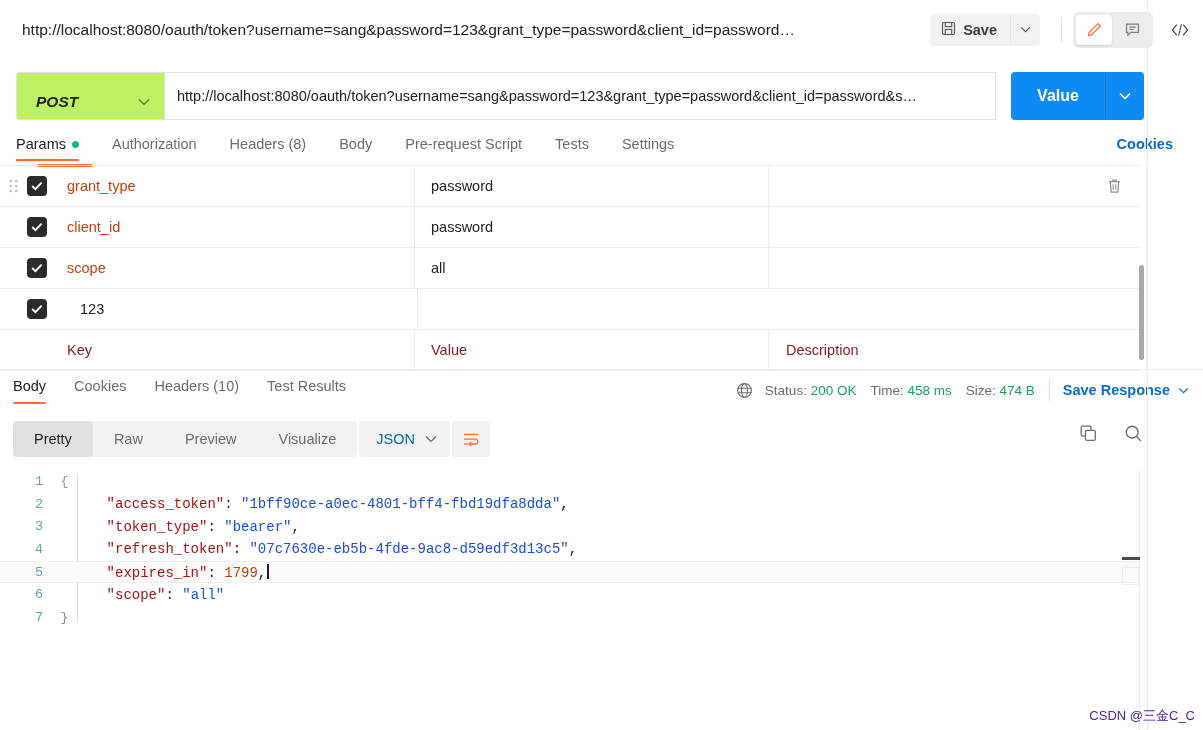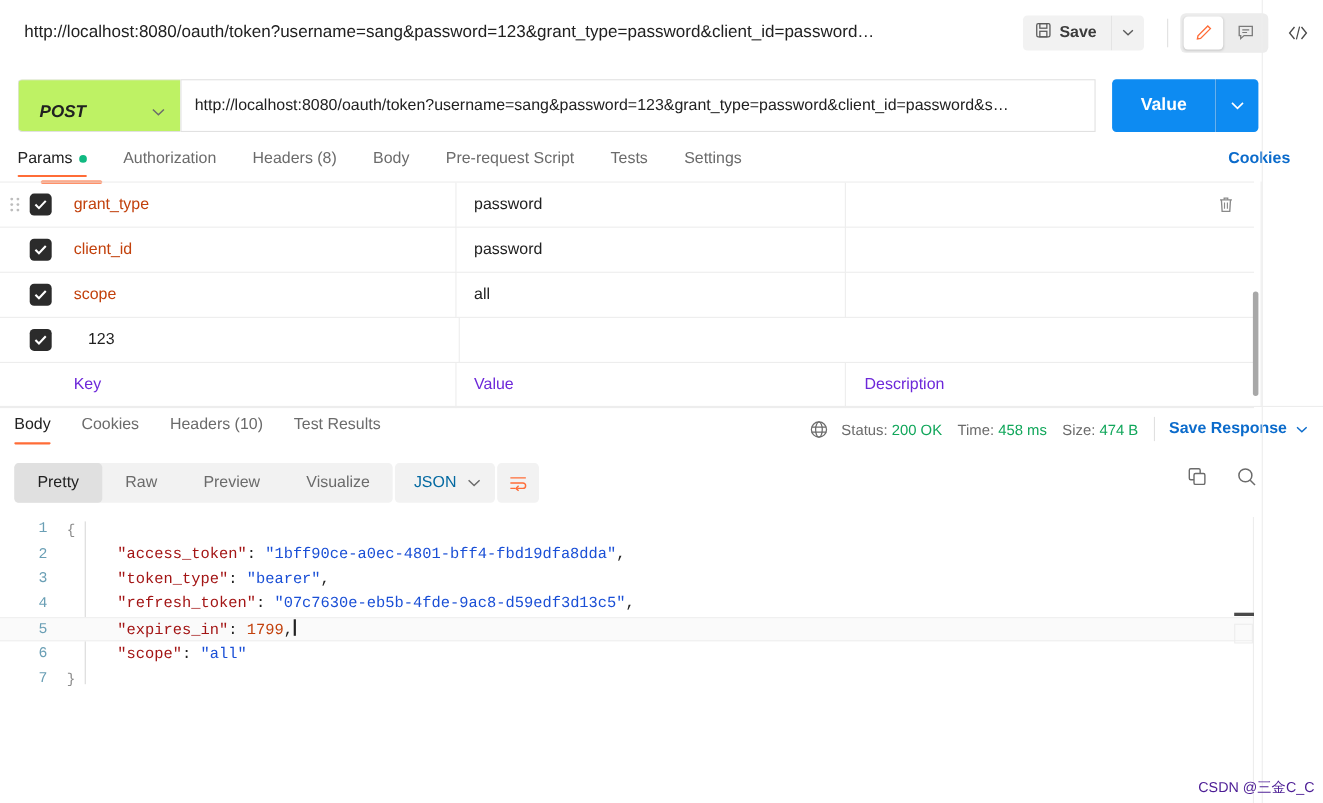--- a/index.html
+++ b/index.html
@@ -145,21 +145,21 @@
     font-size: 14.5px; color: #212121;
   }
   .c-desc {
     flex: 1; height: 41px; display: flex; align-items: center;
     padding-left: 17px; font-size: 14.5px; color: #212121;
   }
   .c-trash {
     width: 52px; height: 41px; display: flex; align-items: center;
     justify-content: center; cursor: pointer;
   }
-  .ph { color: #6d28d9; }
+  .ph { color: #7f1d1d; }
   .orange-top {
     position: absolute; left: 37px; top: 164px; width: 56px; height: 3px;
     background: #ff6c37; border-radius: 2px;
   }
   .params-scroll {
     position: absolute; left: 1139px; top: 167px; width: 5px; height: 197px;
   }
   .params-thumb {
     position: absolute; left: 0; top: 98px; width: 5px; height: 95px;
     background: #a8a8a8; border-radius: 3px;

